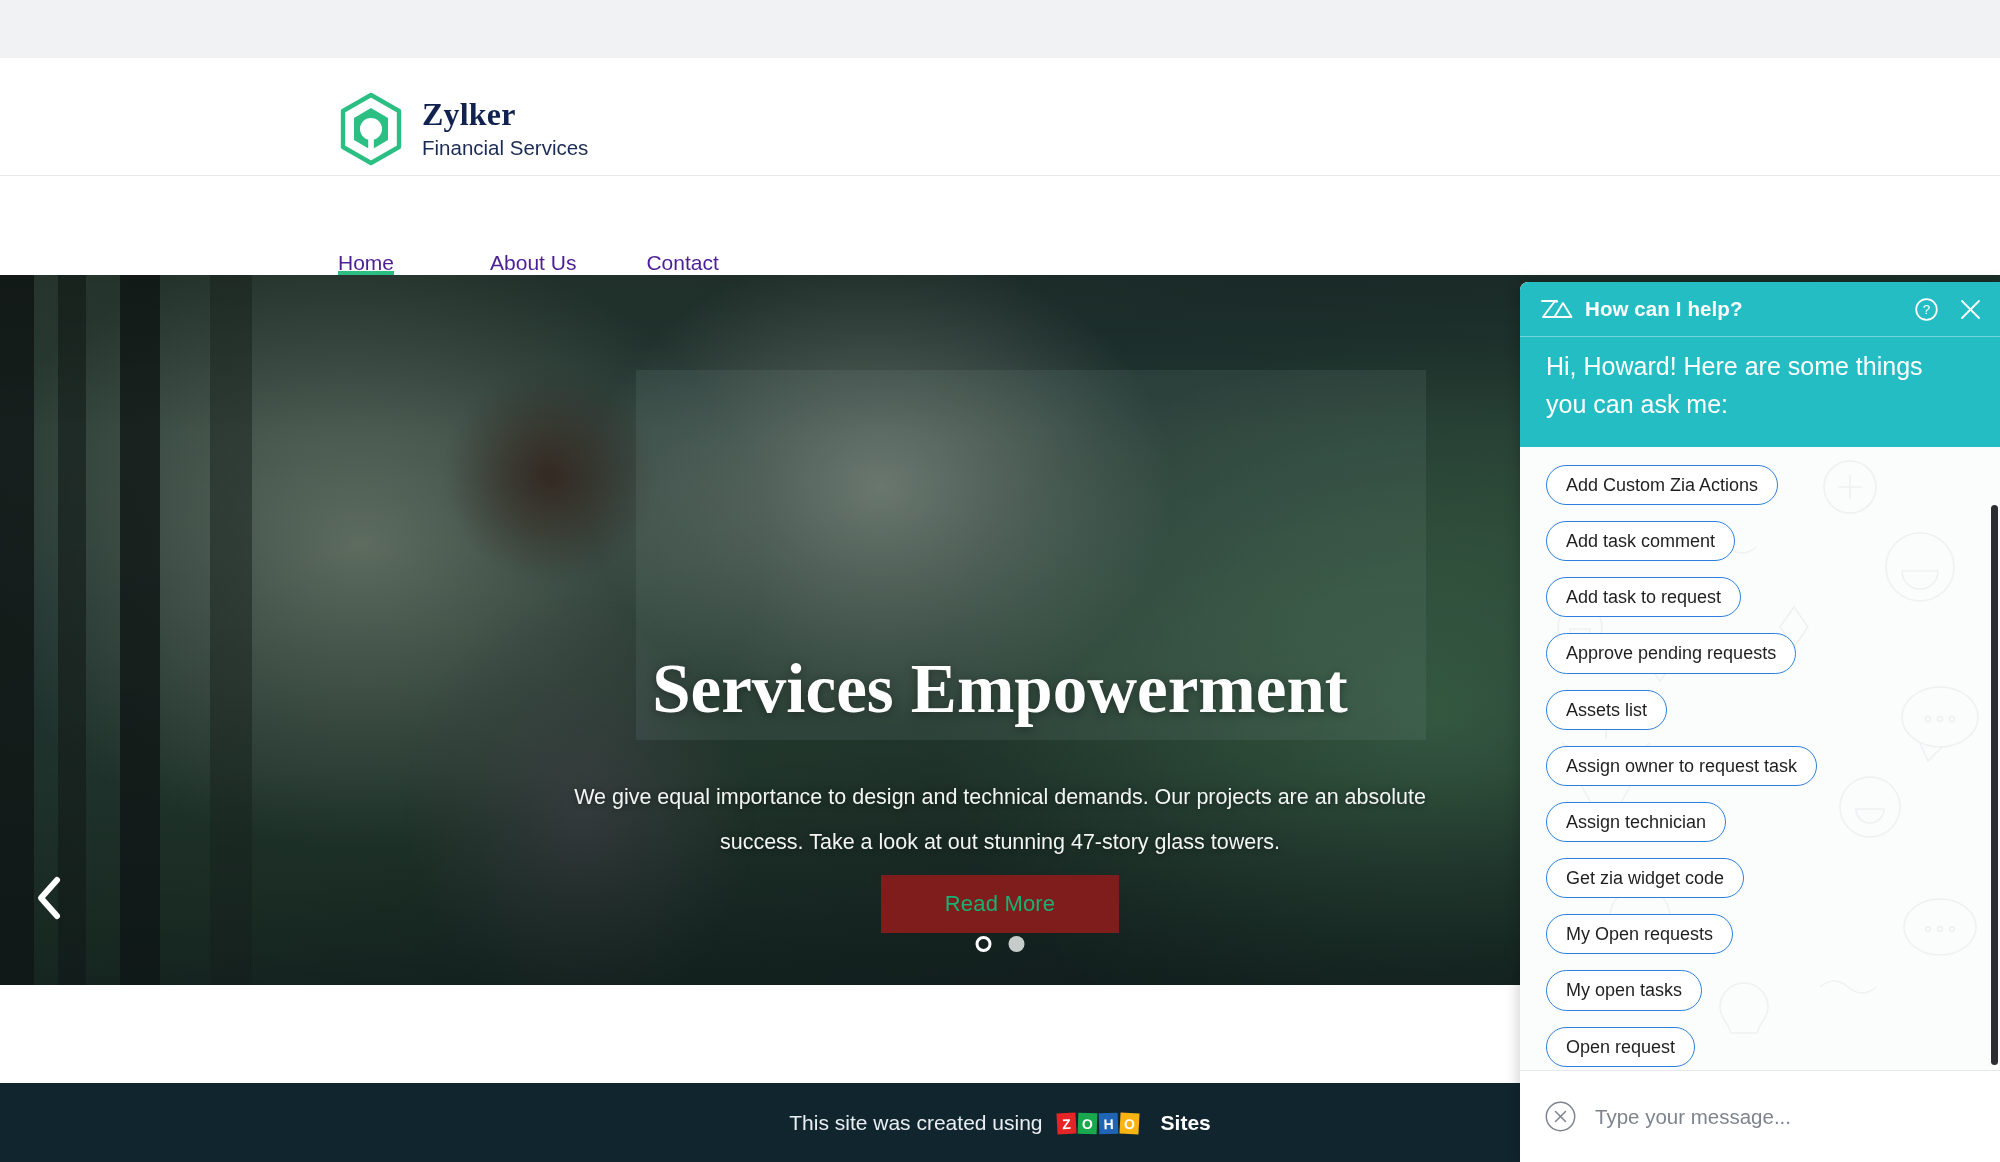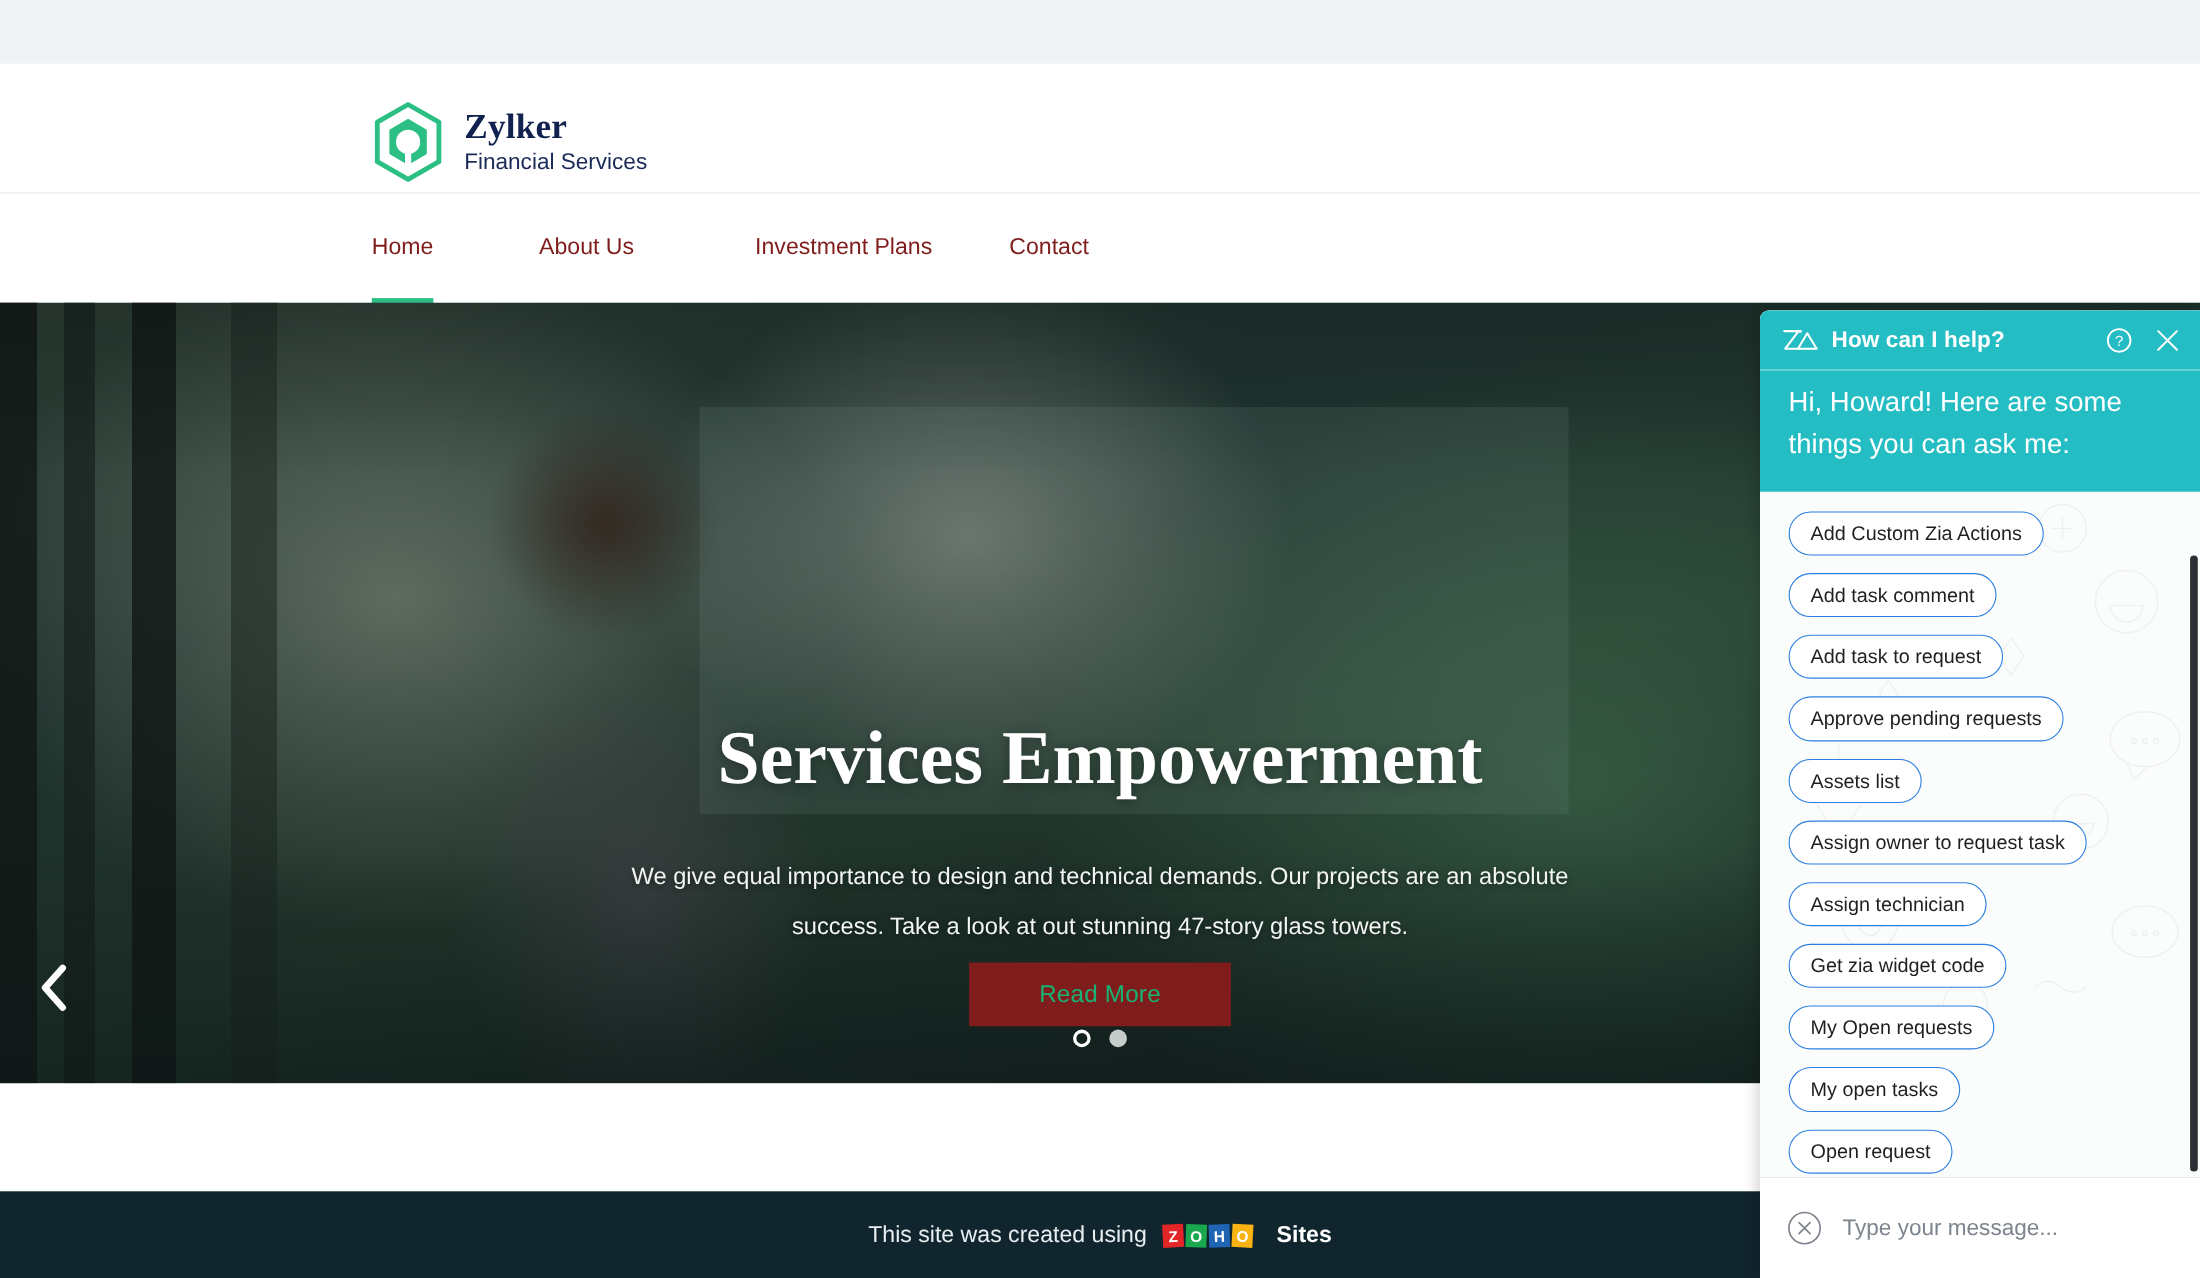--- a/index.html
+++ b/index.html
@@ -38,22 +38,22 @@
     font-size:20.5px; color:#1b2b57; line-height:1.3; margin-top:2px;
   }
 
   
   .navbar {
     position:absolute; top:213px; left:0; width:2000px; height:62px;
     background:#ffffff;
   }
   .nav-list { position:absolute; left:338px; top:0; display:flex; height:62px; align-items:center; }
   .nav-item {
-    position:relative; height:62px; display:flex; align-items:flex-start;
-    font-size:21px; color:#7f1d1d; white-space:nowrap; cursor:pointer;
+    position:relative; height:62px; display:flex; align-items:flex-end;
+    font-size:21px; color:#4c1d95; white-space:nowrap; cursor:pointer;
   }
   .nav-item + .nav-item { margin-left:0; }
   .nav-item .nav-label { display:block; }
   .nav-item.active::after {
     content:""; position:absolute; left:0; right:0; bottom:-1px;
     height:5px; background:#2bbf84;
   }
 
   
   .hero {
@@ -147,21 +147,21 @@
     font-size:14px; font-weight:700; color:#fff; font-family:"Liberation Sans", sans-serif;
   }
   .zt-z{ background:#e42527; transform:rotate(-3deg); }
   .zt-o1{ background:#1aa84f; transform:rotate(2deg); }
   .zt-h{ background:#2064b4; transform:rotate(-2deg); }
   .zt-o2{ background:#f9b414; transform:rotate(3deg); }
   .zoho-sites{ color:#ffffff; font-size:21px; font-weight:700; margin-left:8px; }
 
   
   .chat {
-    position:absolute; right:0; top:282px; width:400px; height:880px;
+    position:absolute; right:0; top:282px; width:480px; height:880px;
     background:#fbfcfc;
     box-shadow: -2px 0 14px rgba(0,0,0,.18);
     border-radius:8px 0 0 0;
     overflow:hidden;
     display:flex; flex-direction:column;
   }
   .chat-header {
     background:#25bdc4; color:#fff; height:54px; flex:none;
     display:flex; align-items:center; padding:0 18px 0 20px;
     border-radius:8px 0 0 0; position:relative;
@@ -232,23 +232,20 @@
     </div>
   </header>
 
   <nav class="navbar">
     <div class="nav-list" id="nav-list">
         <div class="nav-item active" style="margin-left: 0px;">
           <span class="nav-label">Home</span>
         </div>
         <div class="nav-item" style="margin-left: 96px;">
           <span class="nav-label">About Us</span>
-        </div>
-        <div class="nav-item" style="margin-left: 110px;">
-          <span class="nav-label">Investment Plans</span>
         </div>
         <div class="nav-item" style="margin-left: 70px;">
           <span class="nav-label">Contact</span>
         </div>
       </div>
   </nav>
 
   <section class="hero">
     <div class="hero-photo"></div>
     <div class="hero-figure"></div>

